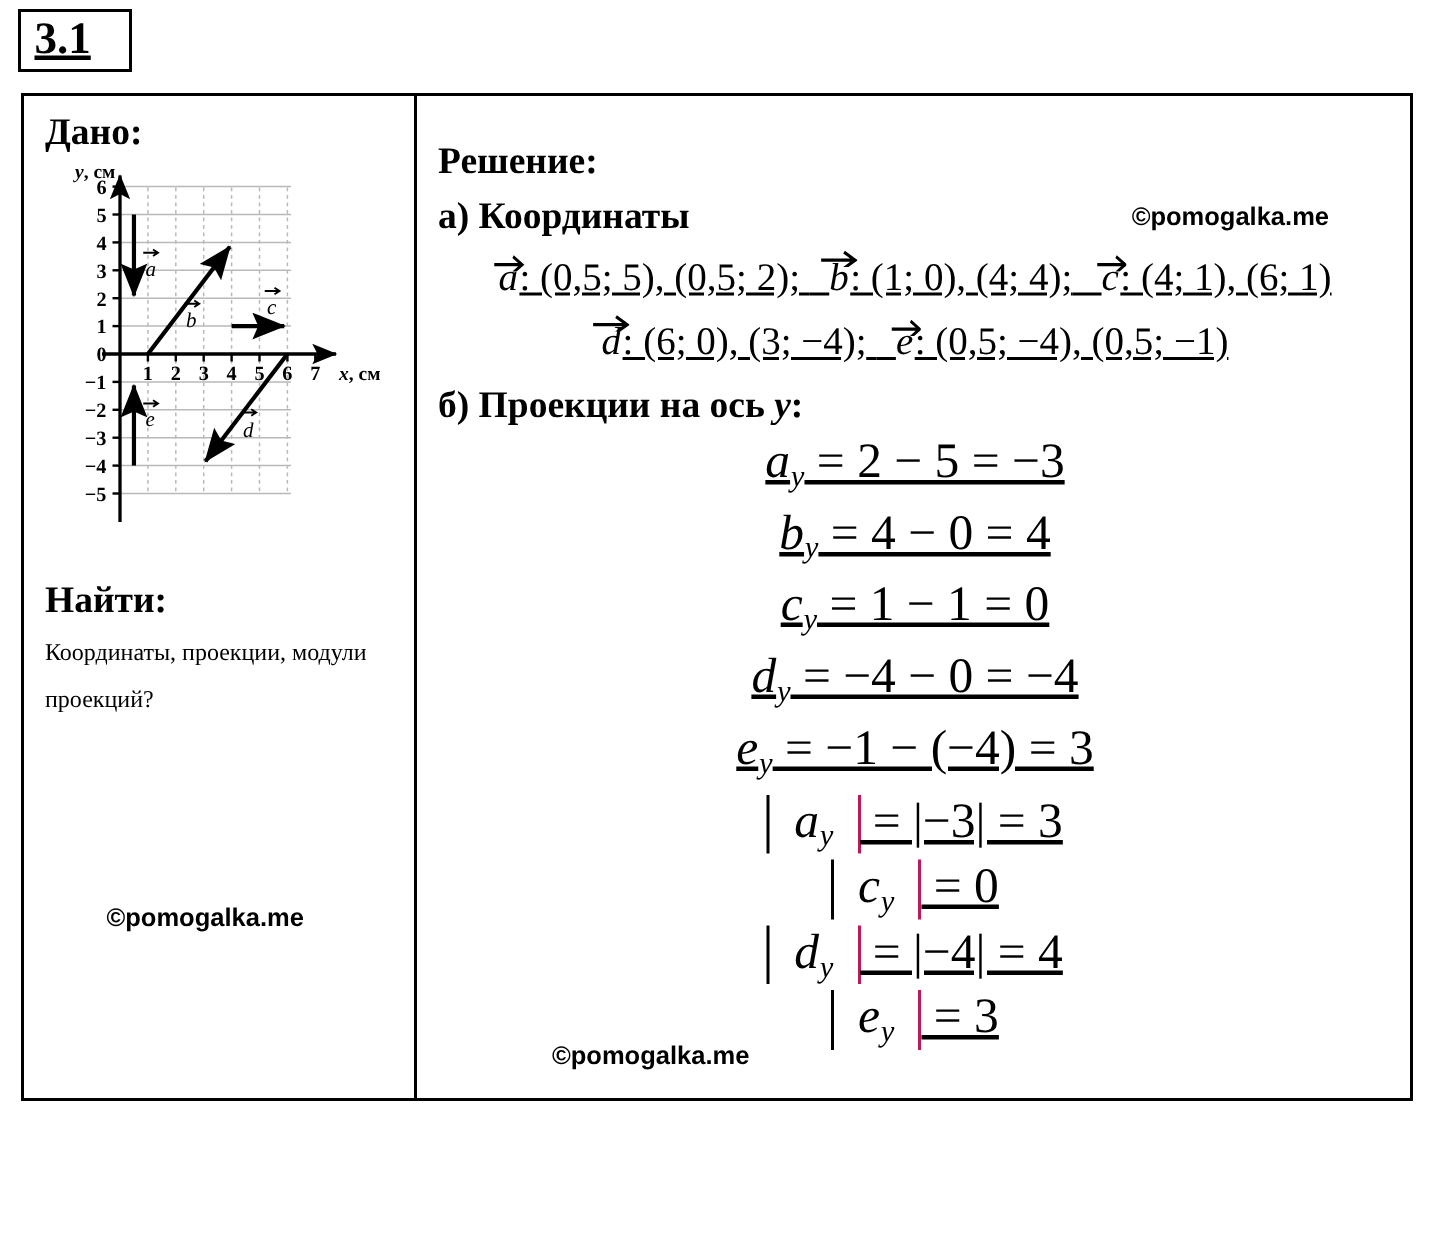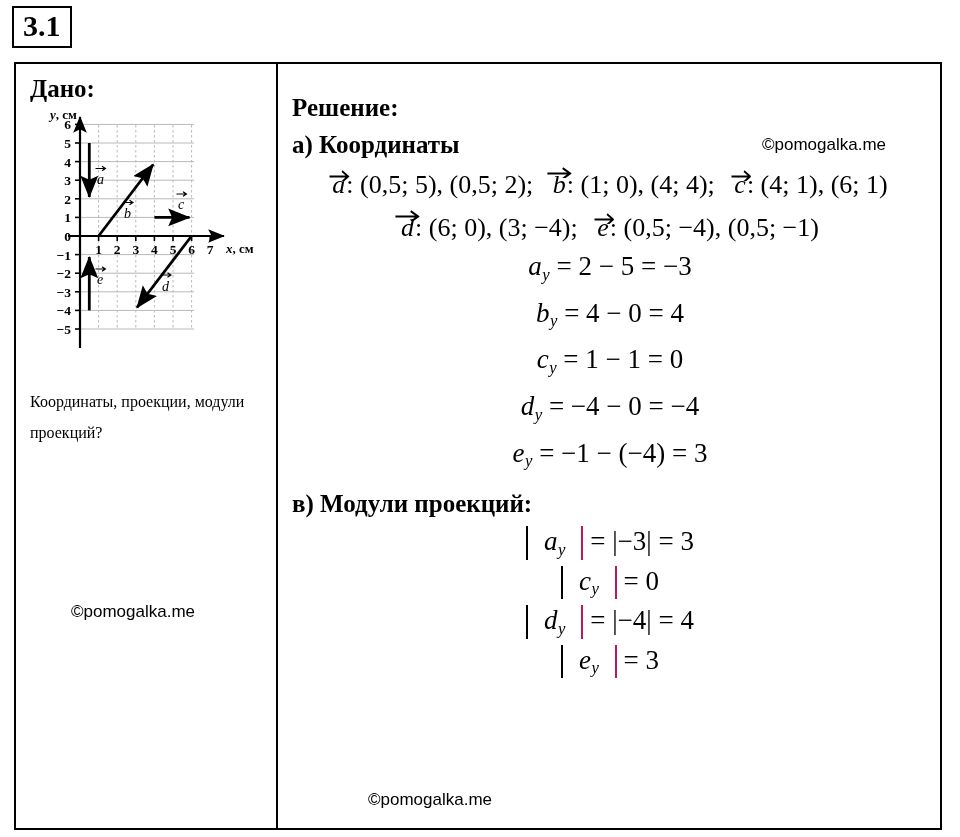--- a/index.html
+++ b/index.html
@@ -15,36 +15,37 @@
     position: relative;
     overflow: hidden;
   }
 
   
   #problem-number {
     position: absolute;
     left: 12px;
     top: 6px;
     border: 2px solid #000;
-    padding: 1px 9px 3px 9px;
+    padding: 1px 25px 3px 9px;
     font-family: "Liberation Serif", "DejaVu Serif", serif;
     font-weight: bold;
     font-size: 30px;
     line-height: 34px;
     letter-spacing: 0px;
     background: #fff;
+    text-decoration: underline;
   }
 
   
   #solution-frame {
     position: absolute;
     left: 14px;
     top: 62px;
     width: 928px;
-    height: 768px;
+    height: 672px;
     border: 2px solid #000;
     box-sizing: border-box;
     display: flex;
     background: #fff;
   }
 
   .col-left {
     width: 262px;
     box-sizing: border-box;
     border-right: 2px solid #000;
@@ -81,21 +82,21 @@
   }
   .find-text {
     font-size: 16px;
     line-height: 31px;
     margin: 4px 0 0 0;
   }
 
   
   .watermark {
     font-family: "Liberation Sans", "DejaVu Sans", sans-serif;
-    font-weight: normal;
+    font-weight: bold;
     font-size: 17px;
     color: #000;
     white-space: nowrap;
   }
   #watermark-left {
     position: absolute;
     left: 55px;
     top: 538px;
   }
   #watermark-right-top {
@@ -118,22 +119,23 @@
   }
   .math {
     font-family: "Liberation Serif", "DejaVu Serif", serif;
     font-size: 26px;
     line-height: 34px;
   }
   .math-line {
     text-align: center;
     margin: 2px 0;
     white-space: nowrap;
-  }
-  .eqlist .math-line { margin: 4px 0; font-size: 27px; }
+    text-decoration: underline;
+  }
+  .eqlist .math-line { margin: 4px 0; font-size: 33px; }
 
   i.var {
     font-style: italic;
     font-family: "Liberation Serif", "DejaVu Serif", serif;
   }
   sub.sub {
     font-style: italic;
     font-size: 0.62em;
     vertical-align: -0.28em;
     margin-left: 0.5px;
@@ -298,20 +300,21 @@
 
         <g>
           <line x1="61.3" y1="202.4" x2="61.3" y2="149" stroke="#000" stroke-width="2.8" marker-end="url(#ahs)"></line>
           <text x="69" y="176" font-family="Liberation Serif, DejaVu Serif, serif" font-size="14" font-style="italic" fill="#000">e</text>
           <path d="M67.5,161 L76.5,161 M74,158.8 L77.4,161 L74,163.2" stroke="#000" stroke-width="1.2" fill="none"></path>
         </g>
       </svg>
     </div>
 
     <div class="find-block">
+      <div class="heading">Найти:</div>
       <div class="find-text">Координаты, проекции, модули проекций?</div>
     </div>
 
     <div id="watermark-left" class="watermark">©pomogalka.me</div>
   </div>
 
   <div class="col-right">
 
     <div class="heading">Решение:</div>
 
@@ -353,40 +356,43 @@
         &nbsp;
         <span class="nowrap">
           <span class="vec"><span class="arr">
             <svg width="100%" height="100%" viewBox="0 0 16 8" preserveAspectRatio="none">
               <path d="M0.5,5.2 L14,5.2 M10.4,1.9 L15.2,5.2 L10.4,8.5" stroke="#000" stroke-width="1.3" fill="none"></path>
             </svg></span><span>e</span></span><span>: (0,5; −4), (0,5; −1)</span>
         </span>
       </div>
     </div>
 
+    <div class="sec-label" style="margin-top:10px;">
+      <span>б) Проекции на ось</span>
+      <i class="var">y</i><span>:</span>
+    </div>
 
     <div class="math eqlist">
       <div class="math-line">
         <i class="var">a</i><sub class="sub">y</sub><span> = 2 − 5 = −3</span>
       </div>
       <div class="math-line">
         <i class="var">b</i><sub class="sub">y</sub><span> = 4 − 0 = 4</span>
       </div>
       <div class="math-line">
         <i class="var">c</i><sub class="sub">y</sub><span> = 1 − 1 = 0</span>
       </div>
       <div class="math-line">
         <i class="var">d</i><sub class="sub">y</sub><span> = −4 − 0 = −4</span>
       </div>
       <div class="math-line">
         <i class="var">e</i><sub class="sub">y</sub><span> = −1 − (−4) = 3</span>
       </div>
     </div>
 
-    <div class="sec-label" style="margin-top:10px;">в) Модули проекций:</div>
 
     <div class="math eqlist">
       <div class="math-line">
         <span class="bars"><i class="var">a</i><sub class="sub">y</sub></span><span> = |−3| = 3</span>
       </div>
       <div class="math-line">
         <span class="bars"><i class="var">c</i><sub class="sub">y</sub></span><span> = 0</span>
       </div>
       <div class="math-line">
         <span class="bars"><i class="var">d</i><sub class="sub">y</sub></span><span> = |−4| = 4</span>

